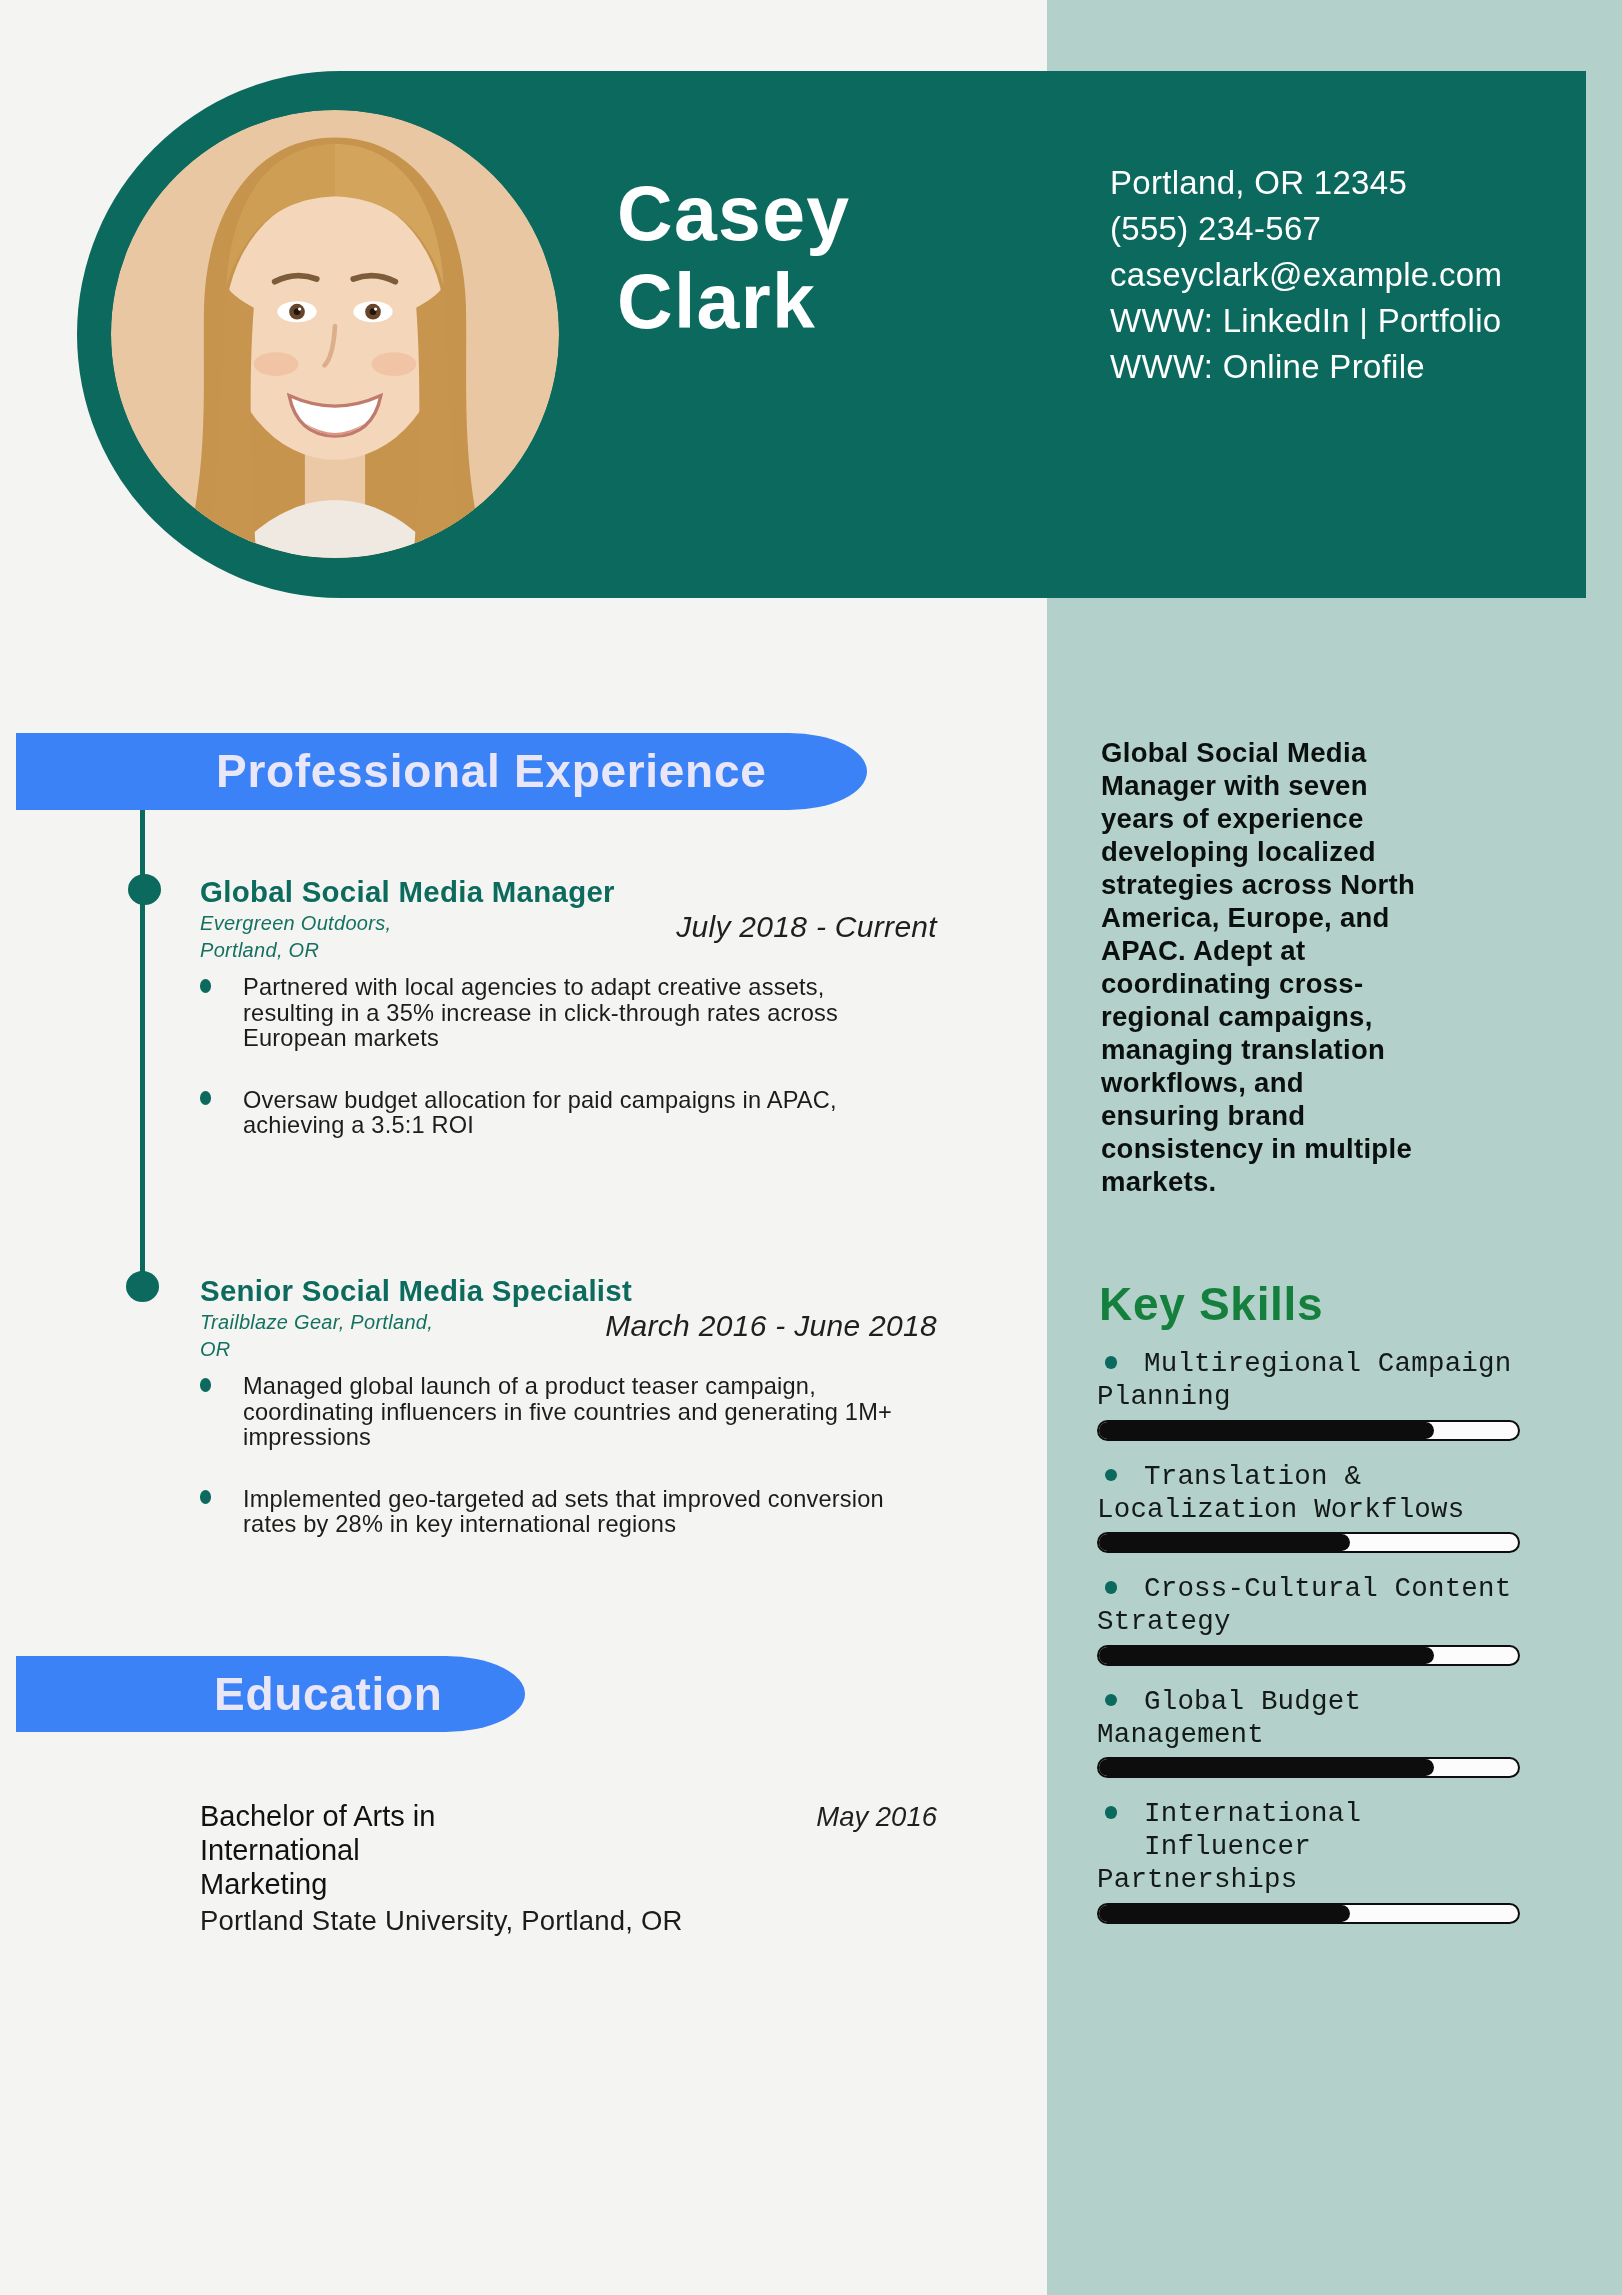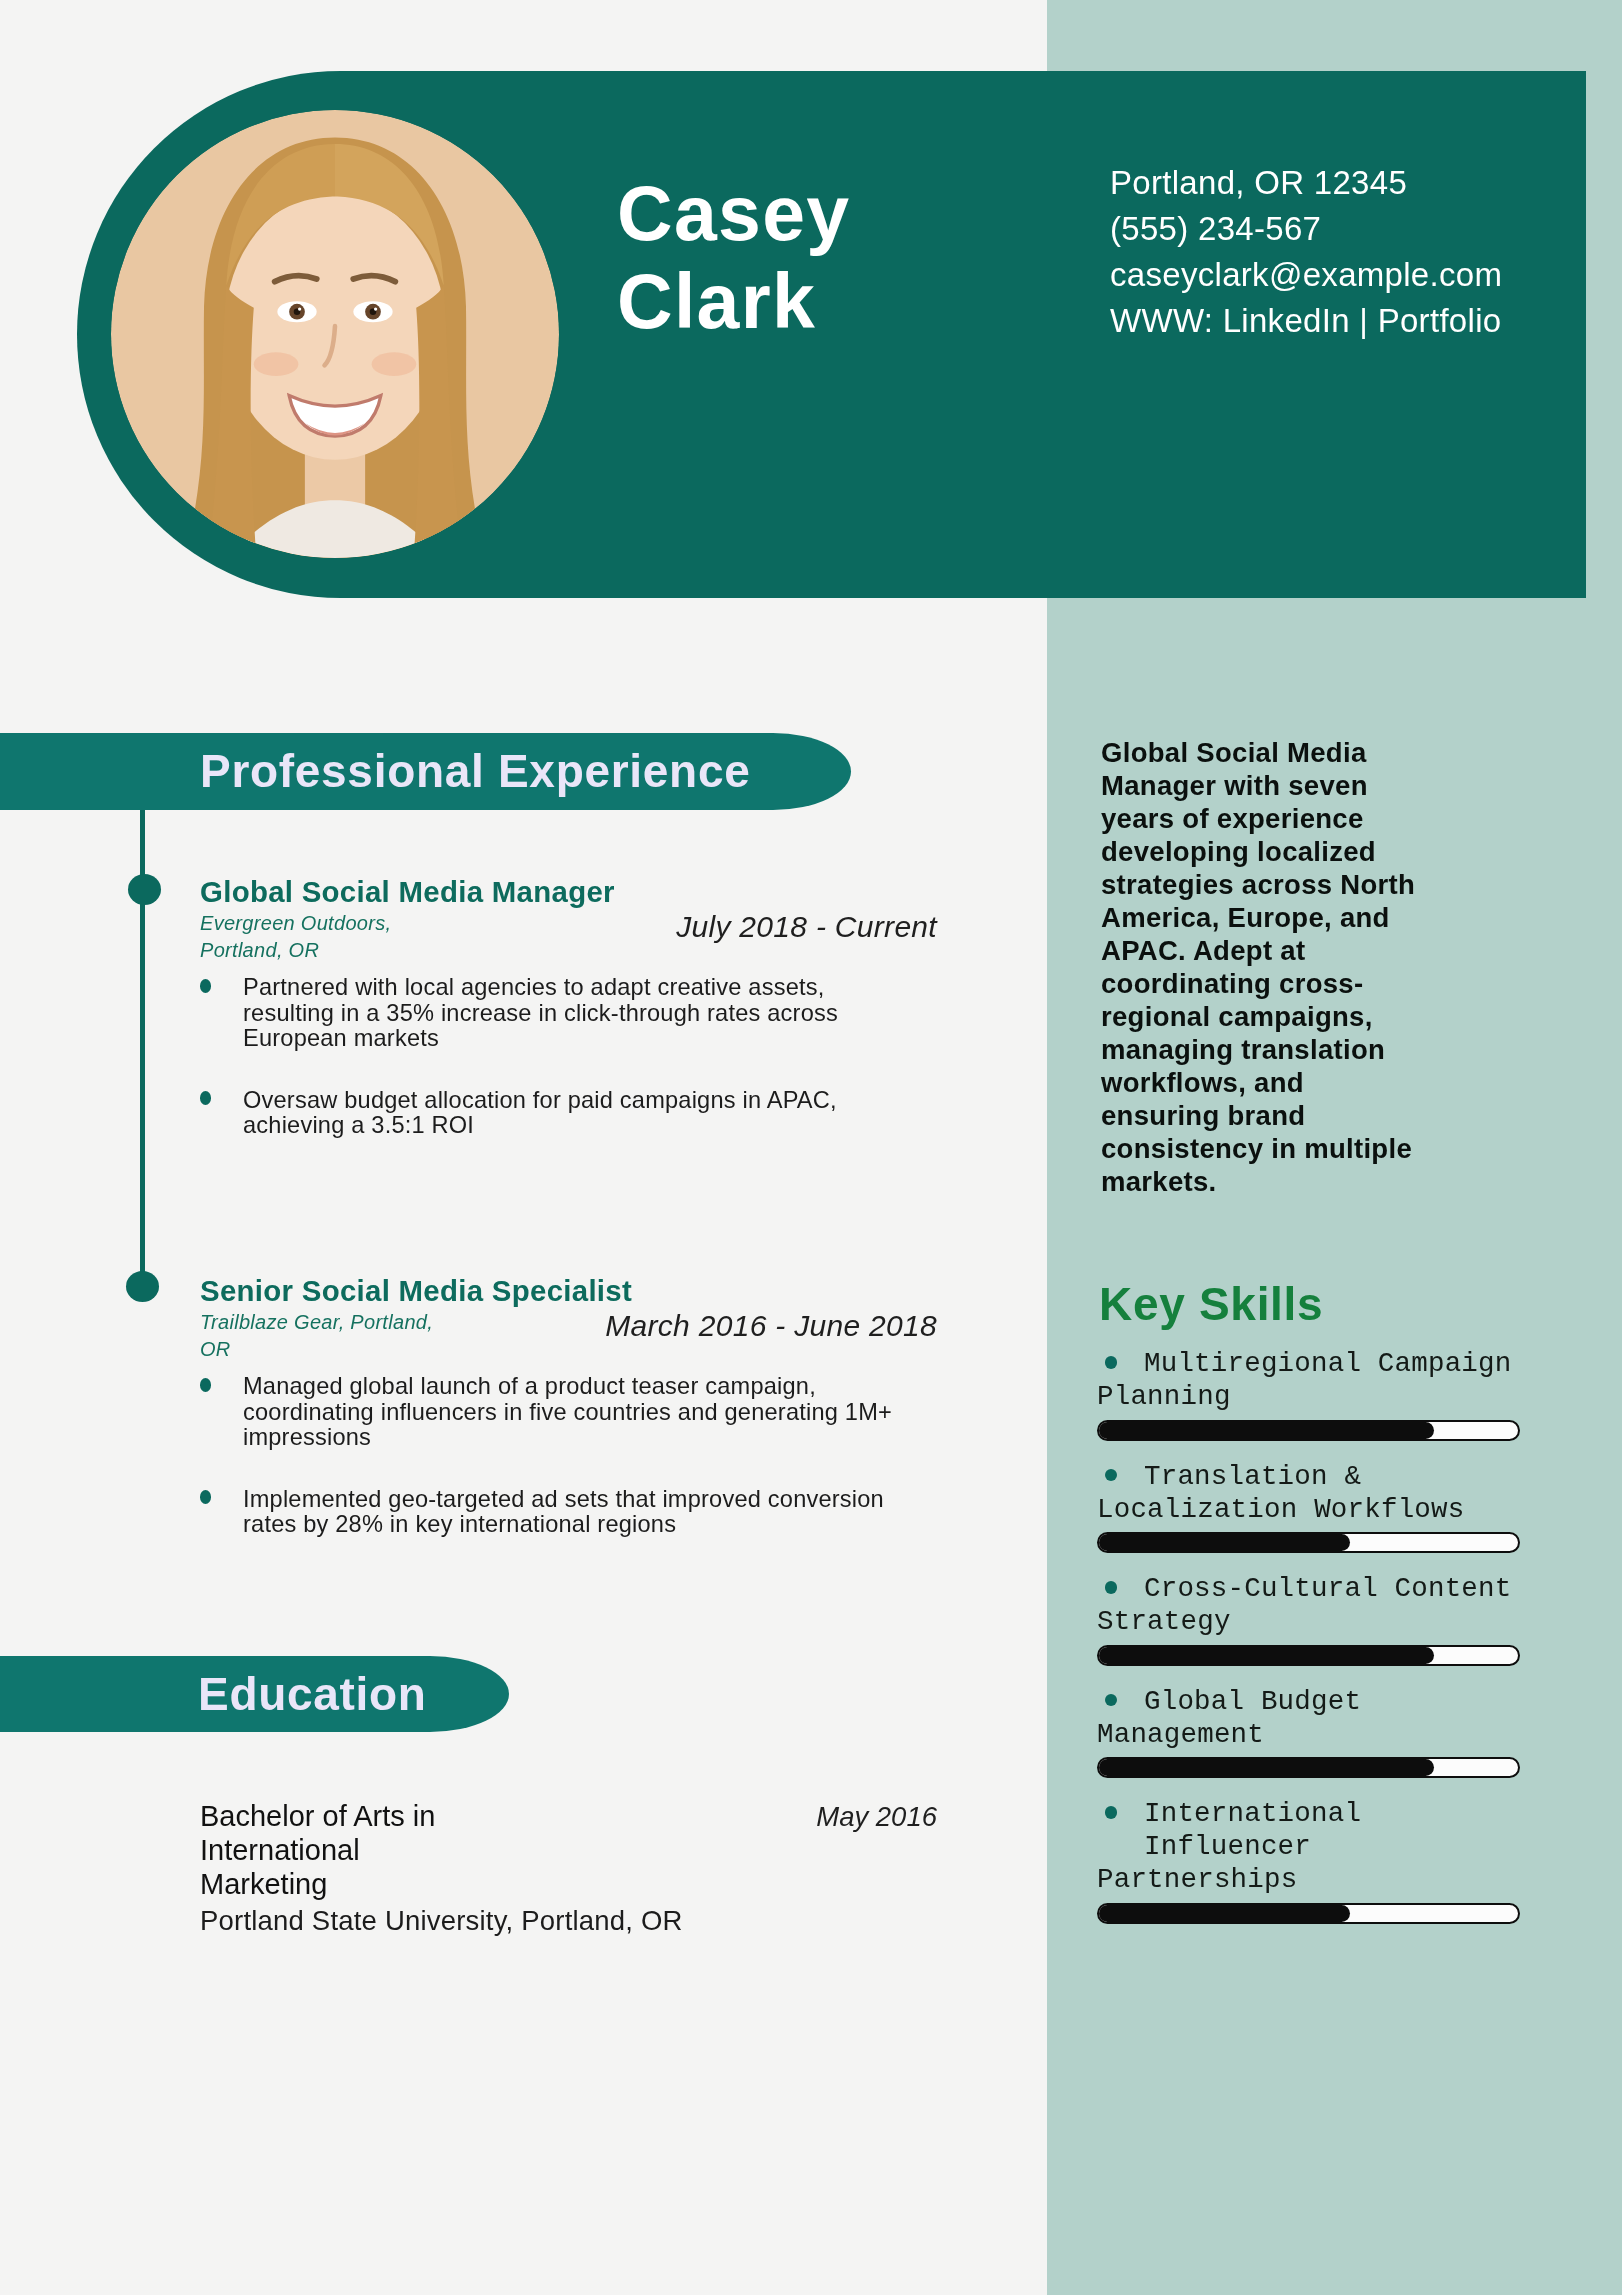--- a/index.html
+++ b/index.html
@@ -13,21 +13,21 @@
   .sidebar{position:absolute;left:1047px;top:0;width:575px;height:2295px;background:#b3d1ca;}
   
   .hero{position:absolute;left:77px;top:71px;width:1509px;height:527px;
     background:#0b695e;border-radius:264px 0 0 264px;}
   .photo{position:absolute;left:111px;top:110px;width:448px;height:448px;border-radius:50%;overflow:hidden;}
   .name{position:absolute;left:617px;top:169px;color:#ffffff;font-weight:bold;
     font-size:77px;line-height:88px;letter-spacing:1.3px;}
   .contact{position:absolute;left:1110px;top:160px;color:#ffffff;
     font-size:33px;line-height:46px;letter-spacing:0.3px;}
   
-  .pill{position:absolute;left:0;background:#0f766e;color:#e9e6f8;font-weight:bold;
+  .pill{position:absolute;left:16px;background:#3b82f6;color:#e9e6f8;font-weight:bold;
     font-size:46px;letter-spacing:0.7px;}
   .pill-pe{top:733px;width:851px;height:77px;line-height:77px;
     border-radius:0 79px 79px 0 / 0 39px 39px 0;padding-left:0;}
   .pill-pe .pill-label{margin-left:200px;}
   .pill-edu{top:1656px;width:509px;height:76px;line-height:76px;
     border-radius:0 79px 79px 0 / 0 38px 38px 0;}
   .pill-edu .pill-label{margin-left:198px;}
   
   .tl-line{position:absolute;left:140px;top:810px;width:5.2px;height:478px;background:#0b695e;}
   .tl-dot{position:absolute;width:33px;height:31px;border-radius:50%;background:#0b695e;}
@@ -122,20 +122,21 @@
   <div class="name">
     <div>Casey</div>
     <div>Clark</div>
   </div>
 
   <div class="contact">
     <div>Portland, OR 12345</div>
     <div>(555) 234-567</div>
     <div>caseyclark@example.com</div>
     <div>WWW: LinkedIn | Portfolio</div>
+    <div>WWW: Online Profile</div>
   </div>
 
   <div class="pill pill-pe">
     <span class="pill-label">Professional Experience</span>
   </div>
 
   <div class="tl-line"></div>
   <div class="tl-dot d1"></div>
   <div class="tl-dot d2"></div>
 

